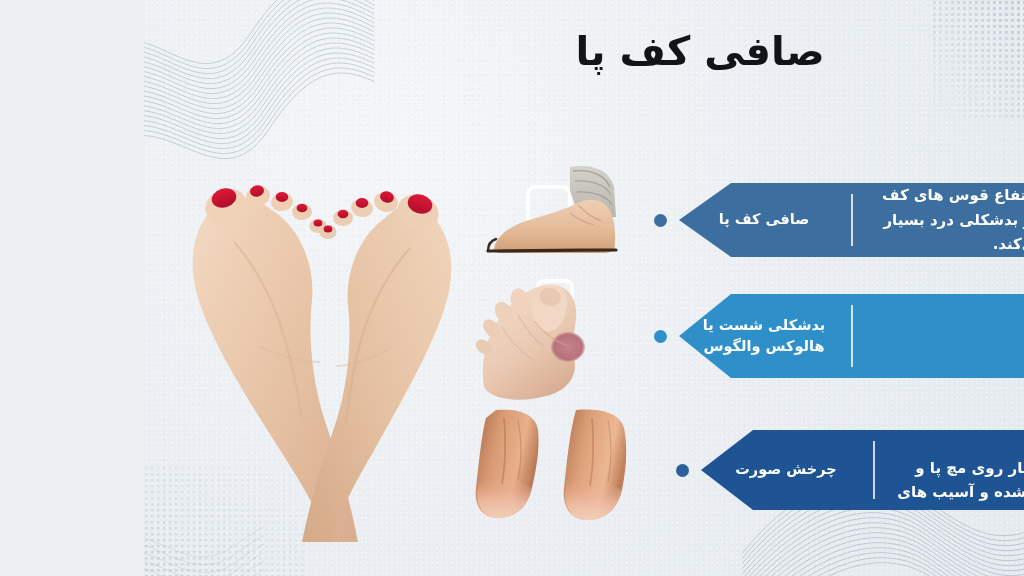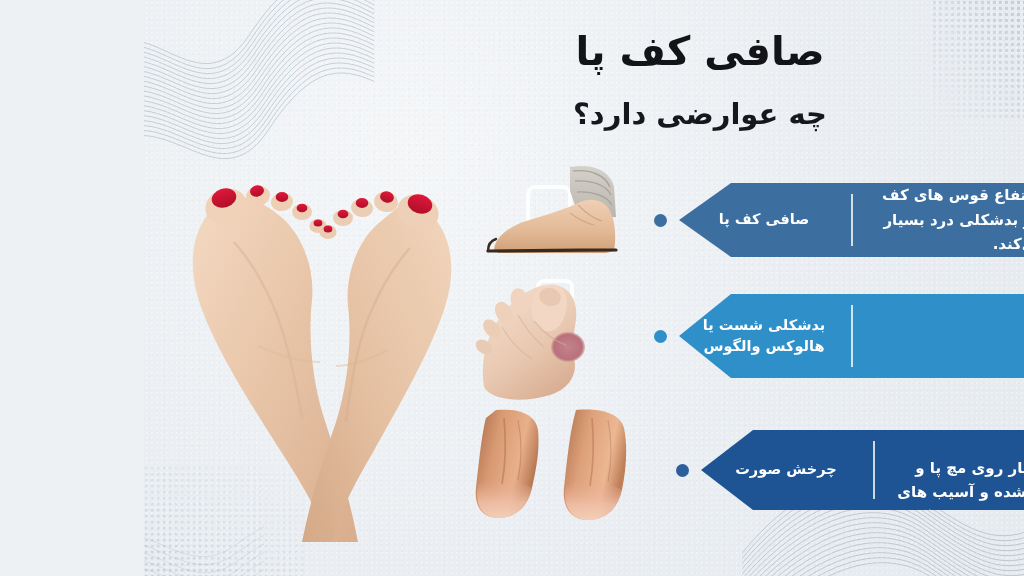--- a/index.html
+++ b/index.html
@@ -286,21 +286,20 @@
       </linearGradient>
       <mask id="maskBL">
         <rect width="160" height="110" fill="url(#fadeBL)"></rect>
       </mask>
     </defs>
     <rect width="160" height="110" fill="url(#sqpat-bl)" mask="url(#maskBL)"></rect>
   </svg>
 
   <div class="headings">
     <h1 class="title">صافی کف پا</h1>
-    <h2 class="subtitle">چه عوارضی دارد؟</h2>
   </div>
 
   <svg class="hero-photo" viewBox="0 0 320 400">
     <defs>
       <linearGradient id="skinA" x1="0" y1="0" x2="1" y2="1">
         <stop offset="0%" stop-color="#f3d9c2"></stop>
         <stop offset="45%" stop-color="#e9c6a9"></stop>
         <stop offset="100%" stop-color="#d8ad8d"></stop>
       </linearGradient>
       <linearGradient id="skinB" x1="1" y1="0" x2="0" y2="1">

